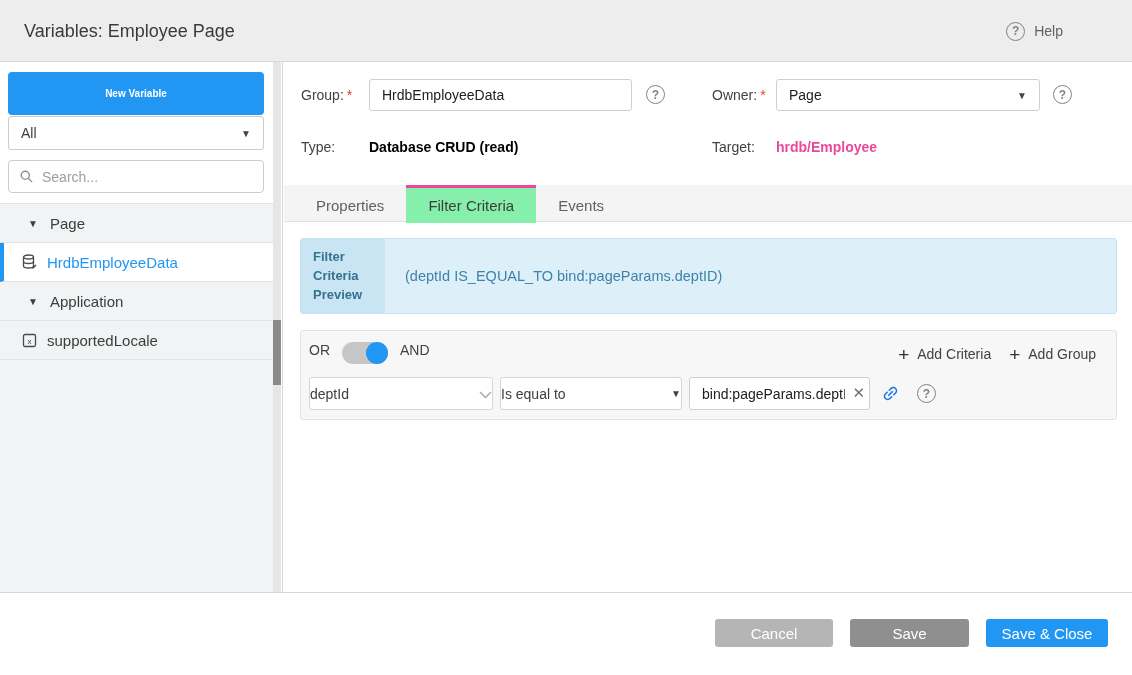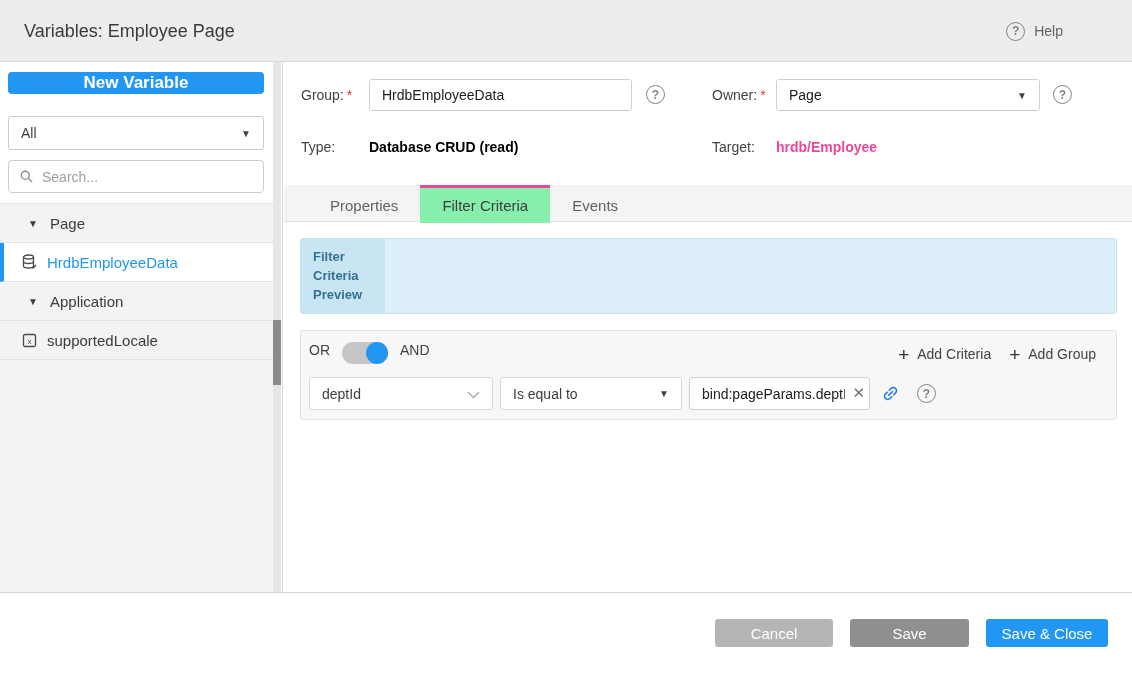--- a/index.html
+++ b/index.html
@@ -11,21 +11,21 @@
   .header { position:absolute; left:0; top:0; width:1132px; height:62px; background:#ededed; border-bottom:1px solid #d8d8d8; }
   .header-title { position:absolute; left:24px; top:0; line-height:62px; font-size:18px; color:#3a3a3a; }
   .help-group { position:absolute; right:69px; top:0; height:62px; display:flex; align-items:center; gap:9px; cursor:pointer; }
   .qicon { display:inline-flex; width:19px; height:19px; border:1.5px solid #838383; border-radius:50%; color:#838383; font-size:12px; align-items:center; justify-content:center; font-weight:bold; flex:0 0 auto; }
   .help-text { font-size:14px; color:#616161; }
 
   
   .sidebar { position:absolute; left:0; top:62px; width:283px; height:530px; background:#fff; border-right:1px solid #d8d8d8; }
   .scroll-track { position:absolute; right:1px; top:0; width:8px; height:530px; background:#e6e6e6; }
   .scroll-thumb { position:absolute; right:1px; top:258px; width:8px; height:65px; background:#8a8a8a; cursor:grab; }
-  .btn-new-variable { position:absolute; left:8px; top:10px; width:256px; height:22px; background:#2196f3; border:none; border-radius:4px; color:#fff; font-size:17px; font-weight:bold; font-family:inherit; cursor:pointer; }
+  .btn-new-variable { position:absolute; left:8px; top:10px; width:256px; height:43px; background:#2196f3; border:none; border-radius:4px; color:#fff; font-size:10px; font-weight:bold; font-family:inherit; cursor:pointer; }
   .filter-select { position:absolute; left:8px; top:54px; width:256px; height:34px; background:#fff; border:1px solid #cccccc; border-radius:3px; display:flex; align-items:center; padding:0 12px; font-size:14px; color:#3d3d3d; cursor:pointer; }
   .filter-select .spacer { flex:1; }
   .caret { font-size:10px; color:#424242; }
   .search-box { position:absolute; left:8px; top:98px; width:256px; height:33px; background:#fff; border:1px solid #cccccc; border-radius:4px; display:flex; align-items:center; padding:0 10px; gap:8px; }
   .search-box input { border:none; outline:none; flex:1; font-size:14px; font-family:inherit; color:#3d3d3d; background:transparent; }
   .search-box input::placeholder { color:#9e9e9e; }
   .tree { position:absolute; left:0; top:141px; width:274px; height:389px; background:#f1f3f4; border-top:1px solid #e3e3e3; }
   .tree-row { height:39px; display:flex; align-items:center; border-bottom:1px solid #e3e3e3; font-size:15px; color:#3c3c3c; cursor:pointer; background:#f1f3f4; }
   .tree-row .expander { width:12px; margin-left:28px; margin-right:10px; font-size:10px; color:#3c3c3c; }
   .tree-row .var-icon { margin-left:22px; margin-right:9px; display:inline-flex; width:16px; }
@@ -43,40 +43,40 @@
   .owner-label { position:absolute; left:428px; top:25px; }
   .owner-select { position:absolute; left:492px; top:17px; width:264px; height:32px; border:1px solid #cfcfcf; border-radius:3px; background:#fff; display:flex; align-items:center; padding:0 12px; font-size:14px; color:#212121; cursor:pointer; }
   .owner-select .spacer { flex:1; }
   .owner-help { position:absolute; left:769px; top:23px; cursor:pointer; }
   .type-label { position:absolute; left:17px; top:77px; }
   .type-value { position:absolute; left:85px; top:77px; font-size:14px; font-weight:bold; color:#000000; }
   .target-label { position:absolute; left:428px; top:77px; }
   .target-value { position:absolute; left:492px; top:77px; font-size:14px; font-weight:bold; color:#ec4899; }
 
   
-  .tabbar { position:absolute; left:0; top:123px; width:848px; height:37px; background:#f4f4f4; border-bottom:1px solid #e0e0e0; display:flex; padding-left:24px; }
+  .tabbar { position:absolute; left:0; top:123px; width:848px; height:37px; background:#f4f4f4; border-bottom:1px solid #e0e0e0; display:flex; padding-left:10px; }
   .tab { height:37px; padding:0 22px; display:flex; align-items:center; font-size:15px; color:#616161; cursor:pointer; border-top:3px solid transparent; }
   .tab.active { background:#86efac; border-top:3px solid #ec4899; color:#3d3d3d; height:38px; }
 
   
   .preview-box { position:absolute; left:16px; top:176px; width:817px; height:76px; background:#ddf0f9; border:1px solid #c3e1f0; border-radius:3px; display:flex; overflow:hidden; }
   .preview-label { width:84px; background:#c9e5f4; padding:9px 12px; font-size:13px; font-weight:bold; color:#36718f; line-height:1.45; }
   .preview-content { flex:1; display:flex; align-items:center; padding-left:20px; font-size:14.5px; color:#3f81a8; }
 
   
   .criteria-panel { position:absolute; left:16px; top:268px; width:817px; height:90px; background:#f7f7f7; border:1px solid #e2e2e2; border-radius:3px; }
   .logic-row { position:absolute; left:8px; right:20px; top:11px; height:24px; display:flex; }
   .logic-label { font-size:14px; color:#424242; }
   .toggle { position:relative; width:46px; height:22px; background:#c6c6c6; border-radius:11px; margin:0 12px; cursor:pointer; }
   .toggle .knob { position:absolute; right:0; top:0; width:22px; height:22px; background:#2196f3; border-radius:50%; }
   .logic-row .grow { flex:1; }
   .add-link { display:flex; align-items:center; gap:8px; font-size:14px; color:#424242; cursor:pointer; margin-left:18px; }
   .plus { font-size:19px; font-weight:400; color:#333; line-height:1; }
   .criteria-row { position:absolute; left:8px; top:46px; display:flex; align-items:center; }
-  .sel { height:33px; background:#fff; border:1px solid #d6d6d6; border-radius:3px; display:flex; align-items:center; padding:0 12px; font-size:14px; color:#3d3d3d; cursor:pointer; }
+  .sel { height:33px; background:#fff; border:1px solid #d6d6d6; border-radius:3px; display:flex; align-items:center; padding:0 0; font-size:14px; color:#3d3d3d; cursor:pointer; }
   .sel .spacer { flex:1; }
   .sel.field-sel { width:184px; margin-right:7px; }
   .sel.op-sel { width:182px; margin-right:7px; }
   .chev { color:#b8b8b8; }
   .value-wrap { position:relative; width:181px; margin-right:11px; }
   .value-wrap input { width:181px; height:33px; padding-right:24px; }
   .clear-x { position:absolute; right:5px; top:8px; font-size:15px; color:#6f6f6f; cursor:pointer; line-height:1; }
   .link-btn { display:inline-flex; cursor:pointer; margin-right:17px; }
   .row-help { cursor:pointer; }
 
@@ -178,20 +178,21 @@
     <div class="target-value">hrdb/Employee</div>
 
     <div class="tabbar">
       <div class="tab">Properties</div>
       <div class="tab active">Filter Criteria</div>
       <div class="tab">Events</div>
     </div>
 
     <div class="preview-box">
       <div class="preview-label">Filter Criteria Preview</div>
+      <div class="preview-content">(deptId IS_EQUAL_TO bind:pageParams.deptID)</div>
     </div>
 
     <div class="criteria-panel">
       <div class="logic-row">
         <span class="logic-label">OR</span>
         <span class="toggle">
             <span class="knob"></span>
           </span>
         <span class="logic-label">AND</span>
         <span class="grow"></span>

